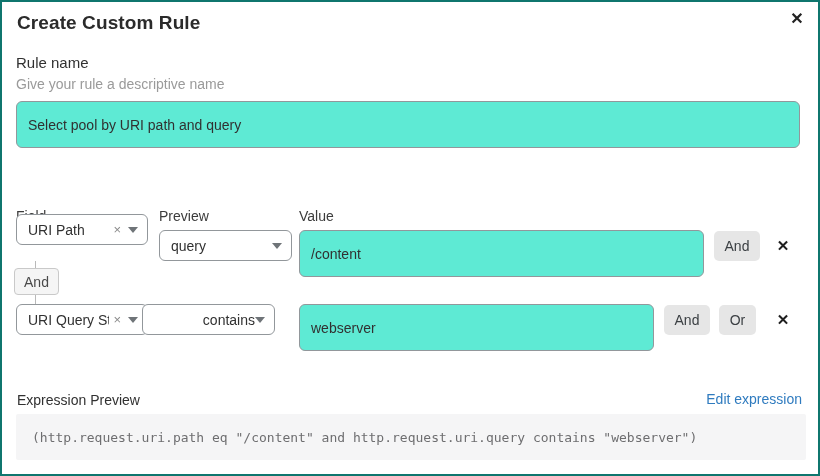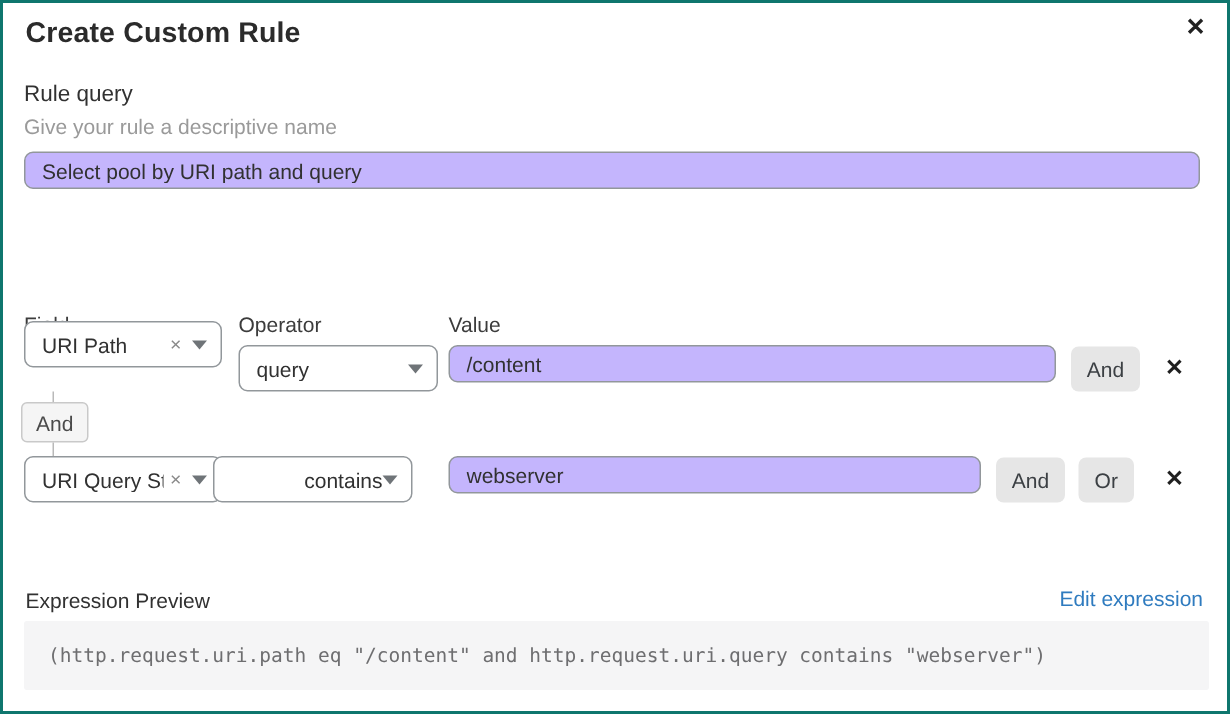--- a/index.html
+++ b/index.html
@@ -36,27 +36,27 @@
     font-family: "Liberation Sans", sans-serif;
   }
 
   .label { font-size: 15px; color: #313131; }
   .helper { font-size: 14px; color: #9a9a9a; }
   .col-label { font-size: 14px; color: #3c3c3c; }
 
   .text-input {
     border: 1px solid #92979b;
     border-radius: 6px;
-    background: #c4b5fd;
+    background: #5eead4;
     font-size: 14px;
     color: #313131;
     padding: 0 11px;
     font-family: "Liberation Sans", sans-serif;
     outline: none;
-    height: 25px;
+    height: 47px;
   }
 
   .rule-name-input { left: 14px; top: 99px; width: 784px; }
 
   .section-heading {
     left: 14px; top: 174px;
     font-size: 15px;
     font-weight: bold;
     color: #333;
   }
@@ -155,27 +155,27 @@
   }
 </style>
 </head>
 <body>
 
 <div class="modal">
 
   <div class="abs title">Create Custom Rule</div>
   <button class="abs close-btn">✕</button>
 
-  <div class="abs label" style="left:14px; top:52px;">Rule query</div>
+  <div class="abs label" style="left:14px; top:52px;">Rule name</div>
   <div class="abs helper" style="left:14px; top:74px;">Give your rule a descriptive name</div>
   <input class="abs text-input rule-name-input" type="text" value="Select pool by URI path and query" style="">
 
 
   <div class="abs col-label" style="left:14px; top:206px;">Field</div>
-  <div class="abs col-label" style="left:157px; top:206px;">Operator</div>
+  <div class="abs col-label" style="left:157px; top:206px;">Preview</div>
   <div class="abs col-label" style="left:297px; top:206px;">Value</div>
 
   <div class="abs select-box" style="left:14px; top:212px; width:132px;">
     <span class="sel-text">URI Path</span>
     <span class="clear-x">×</span>
     <span class="caret"></span>
   </div>
   <div class="abs select-box" style="left:157px; top:228px; width:133px;">
     <span class="sel-text">query</span>
     <span class="caret"></span>

